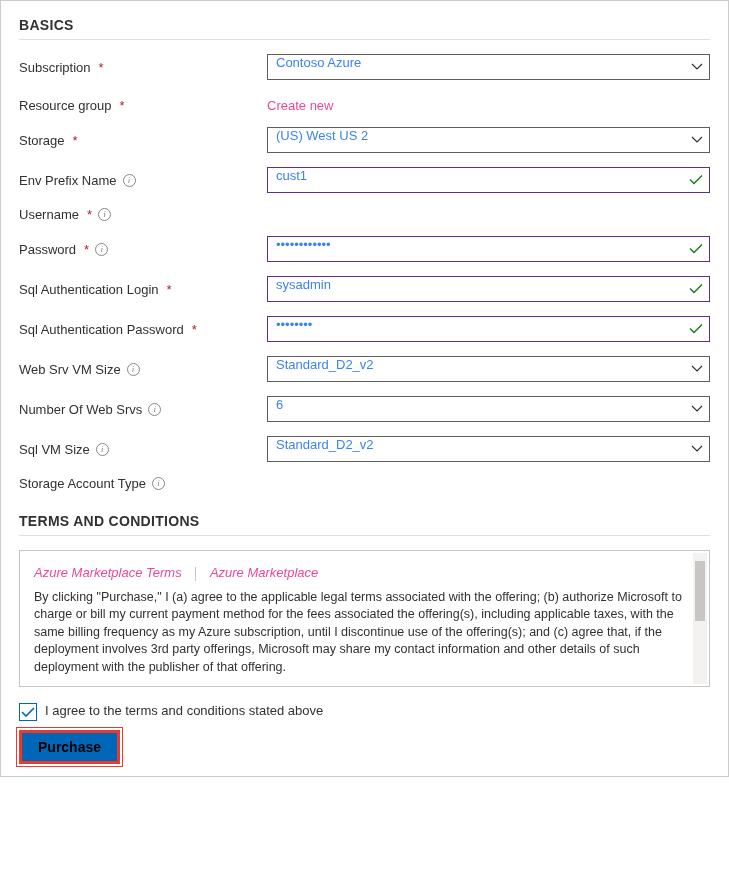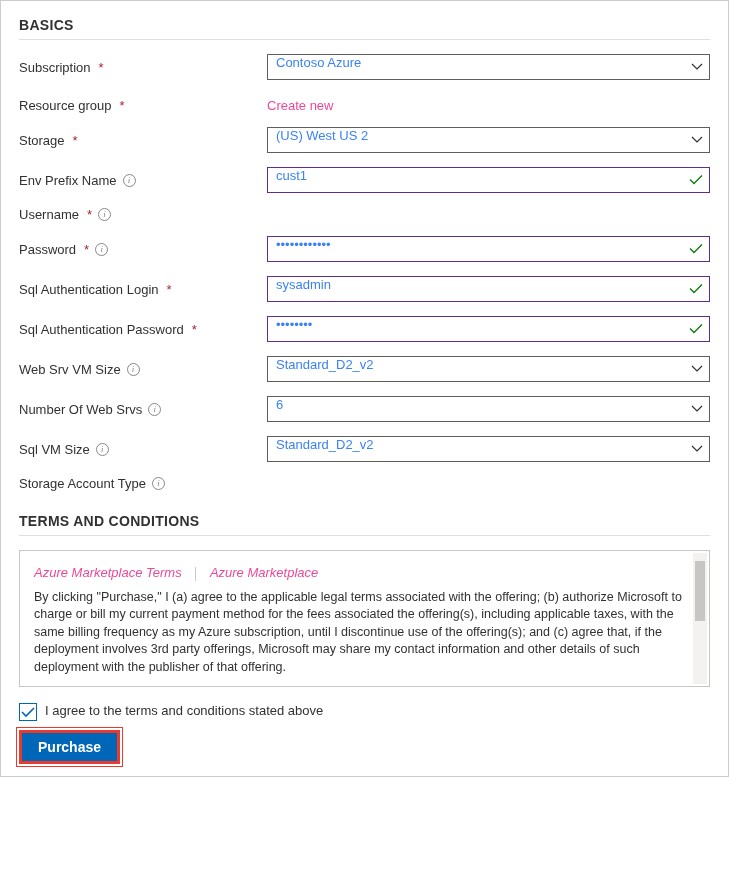--- a/index.html
+++ b/index.html
@@ -133,21 +133,21 @@
     width: 18px; height: 18px;
     border: 1px solid #0067b8;
     display: inline-flex;
     align-items: center;
     justify-content: center;
     background: #fff;
   }
   .purchase-btn {
     display: inline-block;
     background: #0067b8;
-    color: #ffffff;
+    color: #000000;
     border: 3px solid #e83b2e;
     padding: 6px 16px;
     font-weight: 600;
     font-size: 14px;
     cursor: pointer;
     outline: 1px solid #e83b2e;
     outline-offset: 2px;
   }
   .rg-wrap {
     display:flex;

